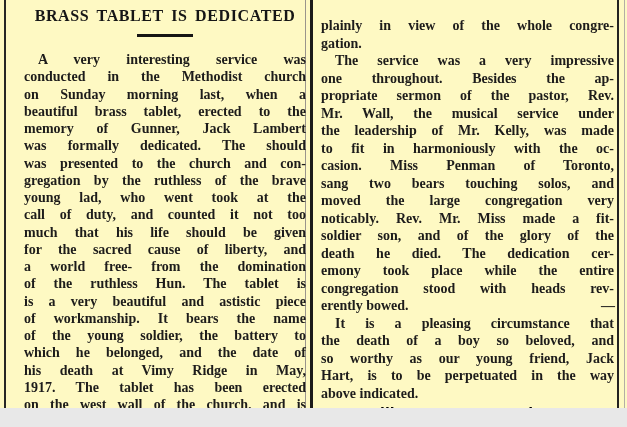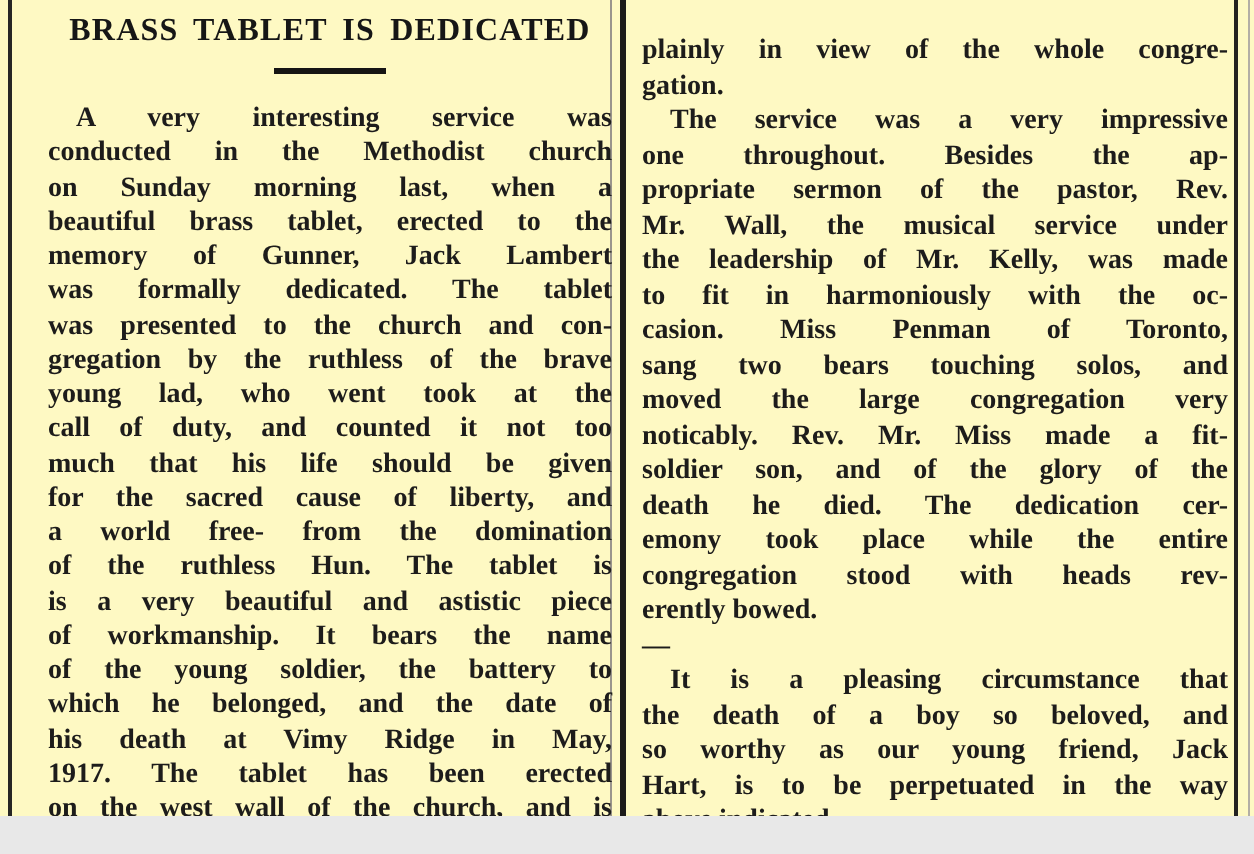--- a/index.html
+++ b/index.html
@@ -28,21 +28,21 @@
   .headline-rule { width:56px; height:3px; background:#161514; margin:8px auto 0 auto; }
 
   .lines { margin-top:14px; }
   .tline {
     font-size:14px; font-weight:700; line-height:17.25px;
     text-align:justify; text-align-last:justify; color:#1d1c1b;
   }
   .col-right .tline { line-height:17.5px; }
   .tline.indent { text-indent:14px; }
   .tline.end { text-align-last:left; }
-  .tline.dashline { display:flex; justify-content:space-between; align-items:baseline;flex-direction:column; }
+  .tline.dashline { display:flex; justify-content:space-between; align-items:baseline; }
   .tline.dashline .dash { font-weight:700; letter-spacing:-1px; }
 
   .caption {
     margin-top:1px; font-family:"Liberation Sans", sans-serif;
     font-weight:700; font-size:20.5px; color:#000; white-space:nowrap;
     transform:scaleX(0.85); transform-origin:0 50%;
   }
 </style>
 </head>
 <body>
@@ -56,21 +56,21 @@
 
   <div class="col col-left">
     <h1 class="headline">BRASS TABLET IS DEDICATED</h1>
     <div class="headline-rule"></div>
     <div class="lines">
         <div class="tline indent">A very interesting service was</div>
         <div class="tline">conducted in the Methodist church</div>
         <div class="tline">on Sunday morning last, when a</div>
         <div class="tline">beautiful brass tablet, erected to the</div>
         <div class="tline">memory of Gunner, Jack Lambert</div>
-        <div class="tline">was formally dedicated. The tablet</div>
+        <div class="tline">was formally dedicated. The should</div>
         <div class="tline">was presented to the church and con-</div>
         <div class="tline">gregation by the ruthless of the brave</div>
         <div class="tline">young lad, who went took at the</div>
         <div class="tline">call of duty, and counted it not too</div>
         <div class="tline">much that his life should be given</div>
         <div class="tline">for the sacred cause of liberty, and</div>
         <div class="tline">a world free- from the domination</div>
         <div class="tline">of the ruthless Hun. The tablet is</div>
         <div class="tline">is a very beautiful and astistic piece</div>
         <div class="tline">of workmanship. It bears the name</div>

